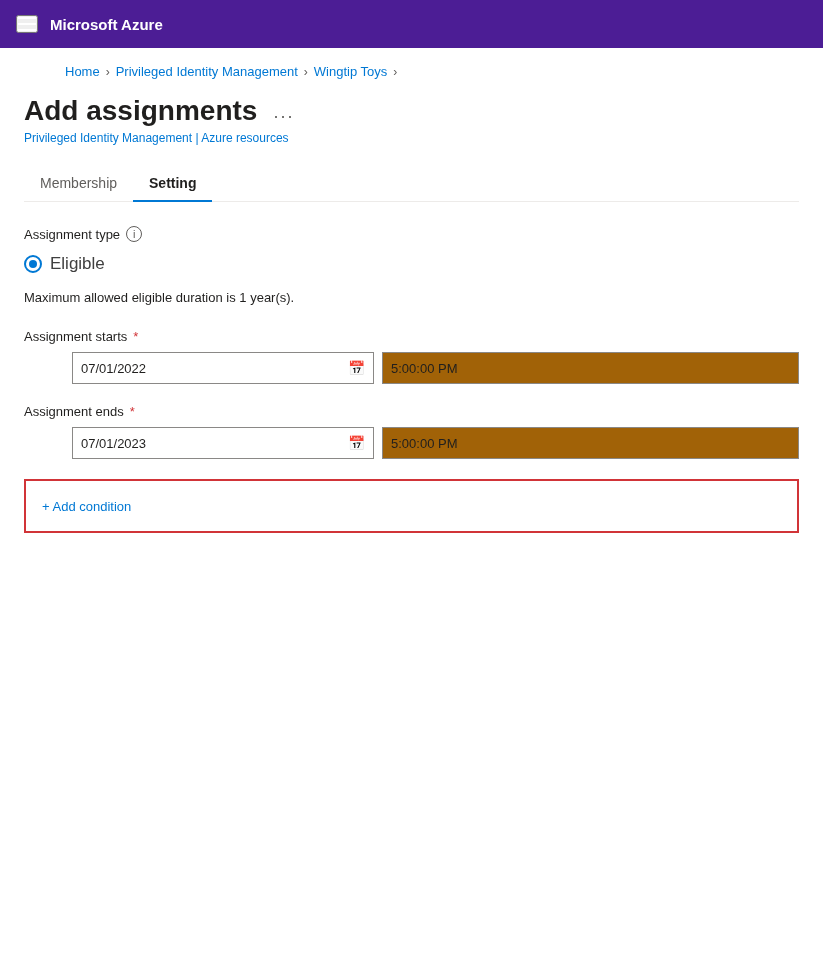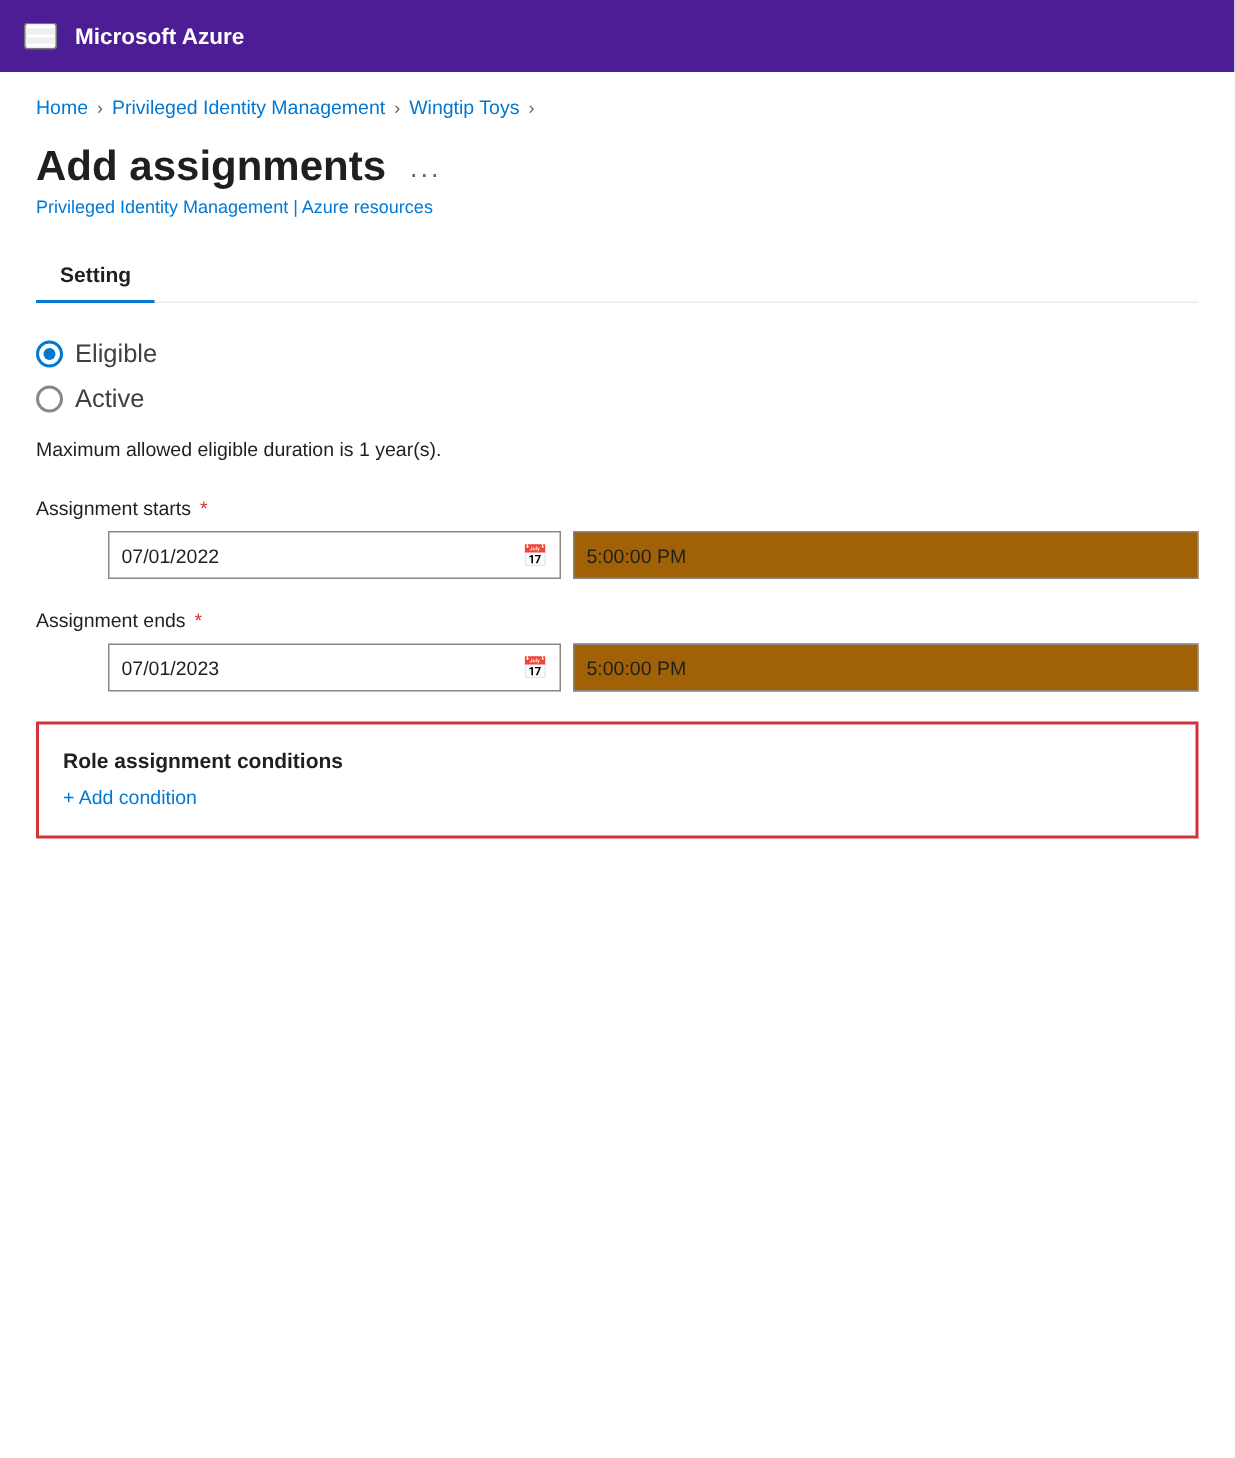--- a/index.html
+++ b/index.html
@@ -42,20 +42,21 @@
     }
 
     
     .breadcrumb {
       display: flex;
       align-items: flex-end;
       gap: 6px;
       font-size: 13px;
       margin-bottom: 16px;
       flex-wrap: wrap;
+      margin-left: 41px;
     }
     .breadcrumb a {
       color: #0078d4;
       text-decoration: none;
     }
     .breadcrumb-separator {
       color: #605e5c;
       font-size: 12px;
     }
 
@@ -282,34 +283,35 @@
     <span class="breadcrumb-separator">›</span>
   </nav>
 
   <div class="page-title-row">
     <h1 class="page-title">Add assignments</h1>
     <button class="more-options-btn">...</button>
   </div>
   <div class="page-subtitle">Privileged Identity Management | Azure resources</div>
 
   <div class="tabs">
+    <button class="tab">Membership</button>
     <button class="tab active">Setting</button>
   </div>
 
   <div class="form-section">
 
+    <div class="assignment-type-label">
+      <span>Assignment type</span>
+      <span class="info-icon">i</span>
+    </div>
 
     <div class="radio-group">
       <label class="radio-option">
         <div class="radio-input checked"></div>
         <span>Eligible</span>
-      </label>
-      <label class="radio-option">
-        <div class="radio-input unchecked"></div>
-        <span>Active</span>
       </label>
     </div>
 
     <div class="duration-note">Maximum allowed eligible duration is 1 year(s).</div>
 
     <div class="datetime-group">
       <div class="field-label">
         <span>Assignment starts</span>
         <span class="required-star">*</span>
       </div>
@@ -330,18 +332,17 @@
       <div class="datetime-inputs">
         <div class="date-input-wrapper">
           <input type="text" class="date-input" value="07/01/2023" style="">
           <span class="calendar-icon">📅</span>
         </div>
         <input type="text" class="time-input" value="5:00:00 PM" style="">
       </div>
     </div>
 
     <div class="conditions-box">
-      <div class="conditions-title">Role assignment conditions</div>
       <button class="add-condition-link">+ Add condition</button>
     </div>
 
   </div>
 </div>
 
 </body></html>

